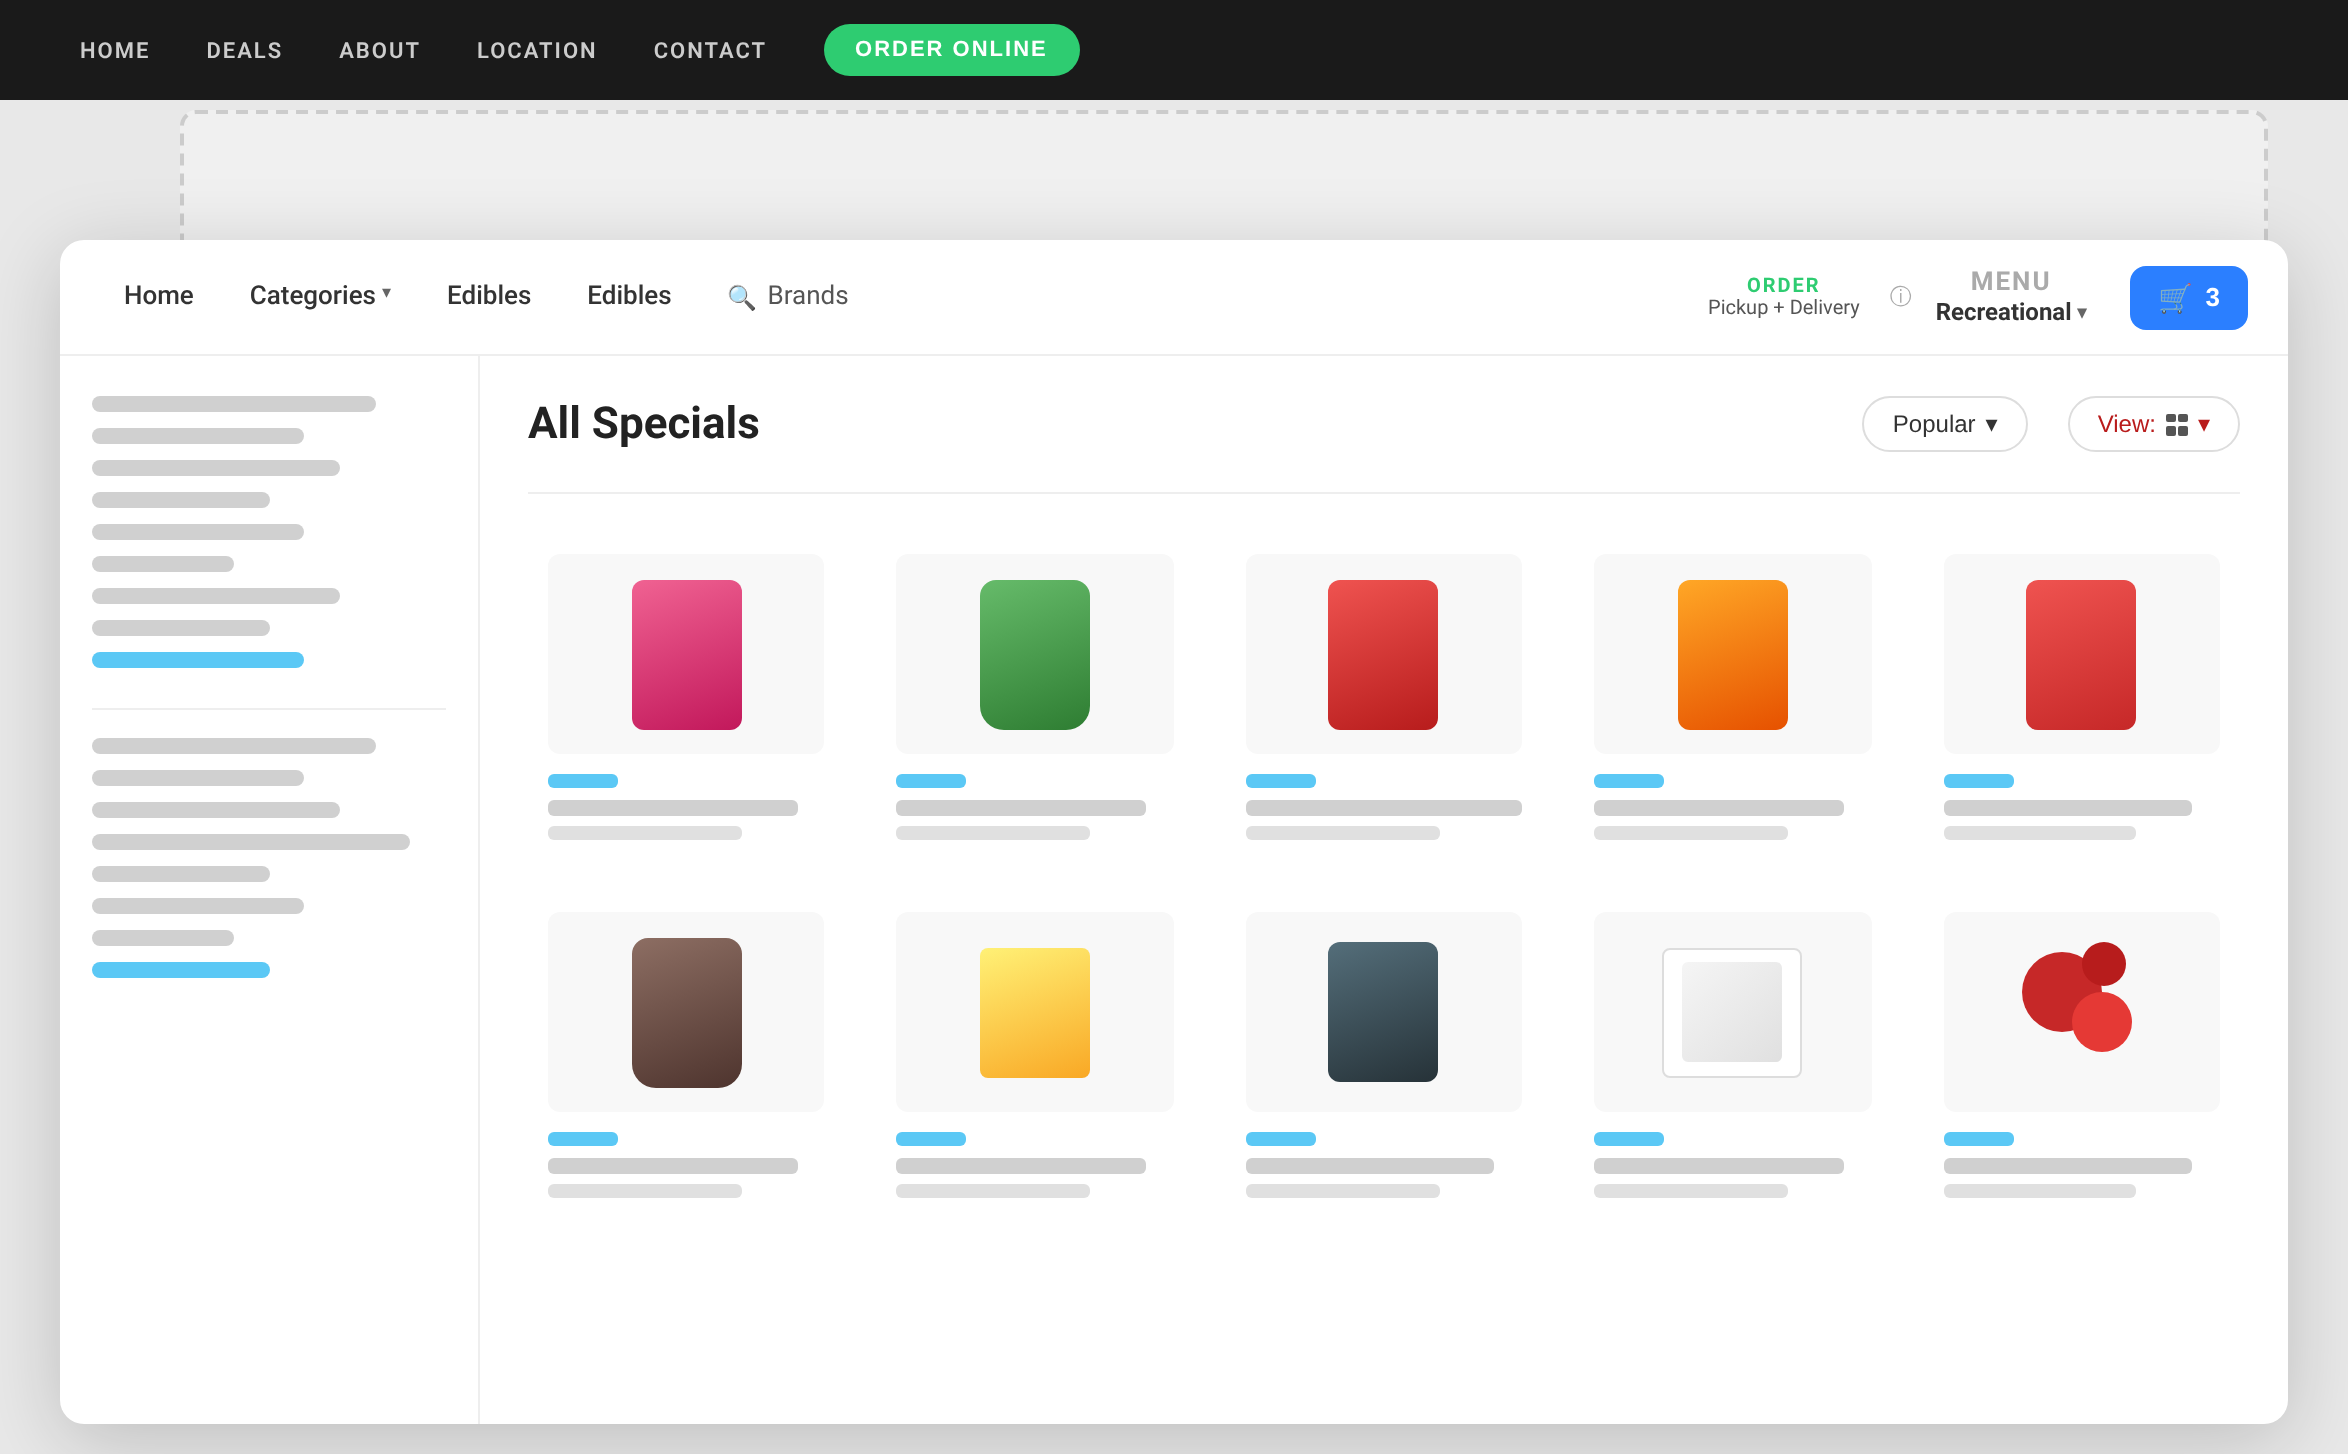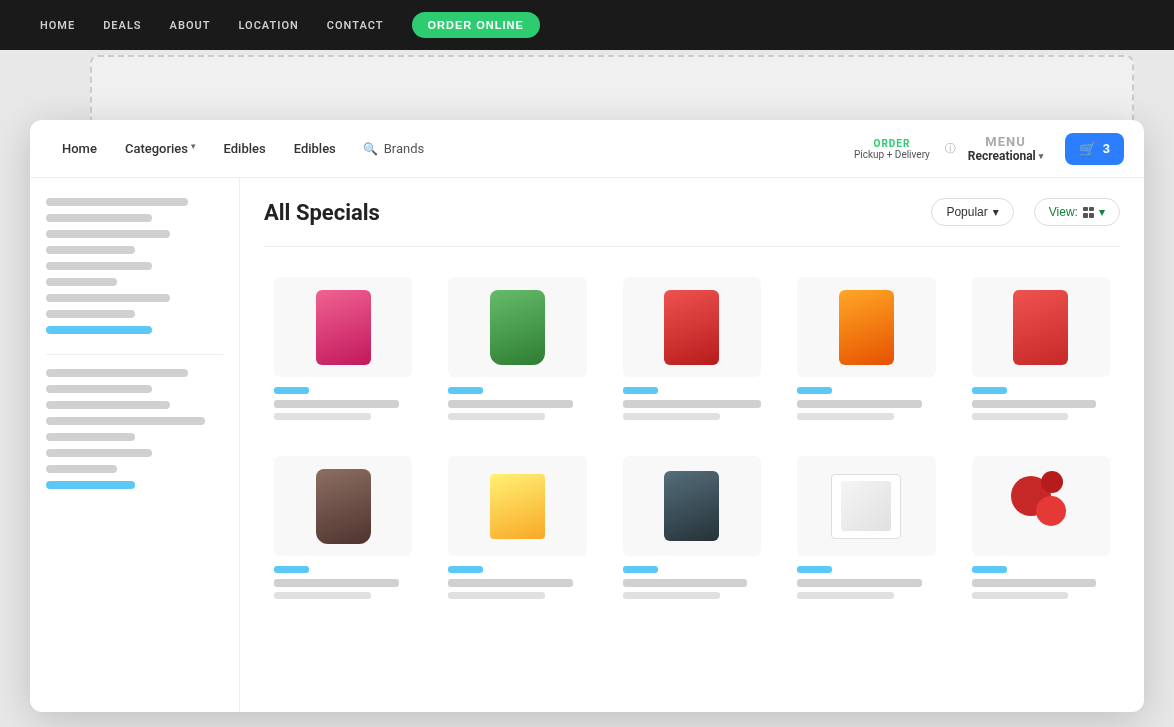--- a/index.html
+++ b/index.html
@@ -274,21 +274,21 @@
     }
     .view-btn {
       display: flex;
       align-items: center;
       gap: 5px;
       border: 1.5px solid #ddd;
       border-radius: 20px;
       padding: 6px 14px;
       font-size: 12px;
       font-weight: 500;
-      color: #15803d;
+      color: #b91c1c;
       cursor: pointer;
       background: #fff;
     }
     .grid-icon {
       display: grid;
       grid-template-columns: 1fr 1fr;
       gap: 1.5px;
       width: 11px;
       height: 11px;
     }

